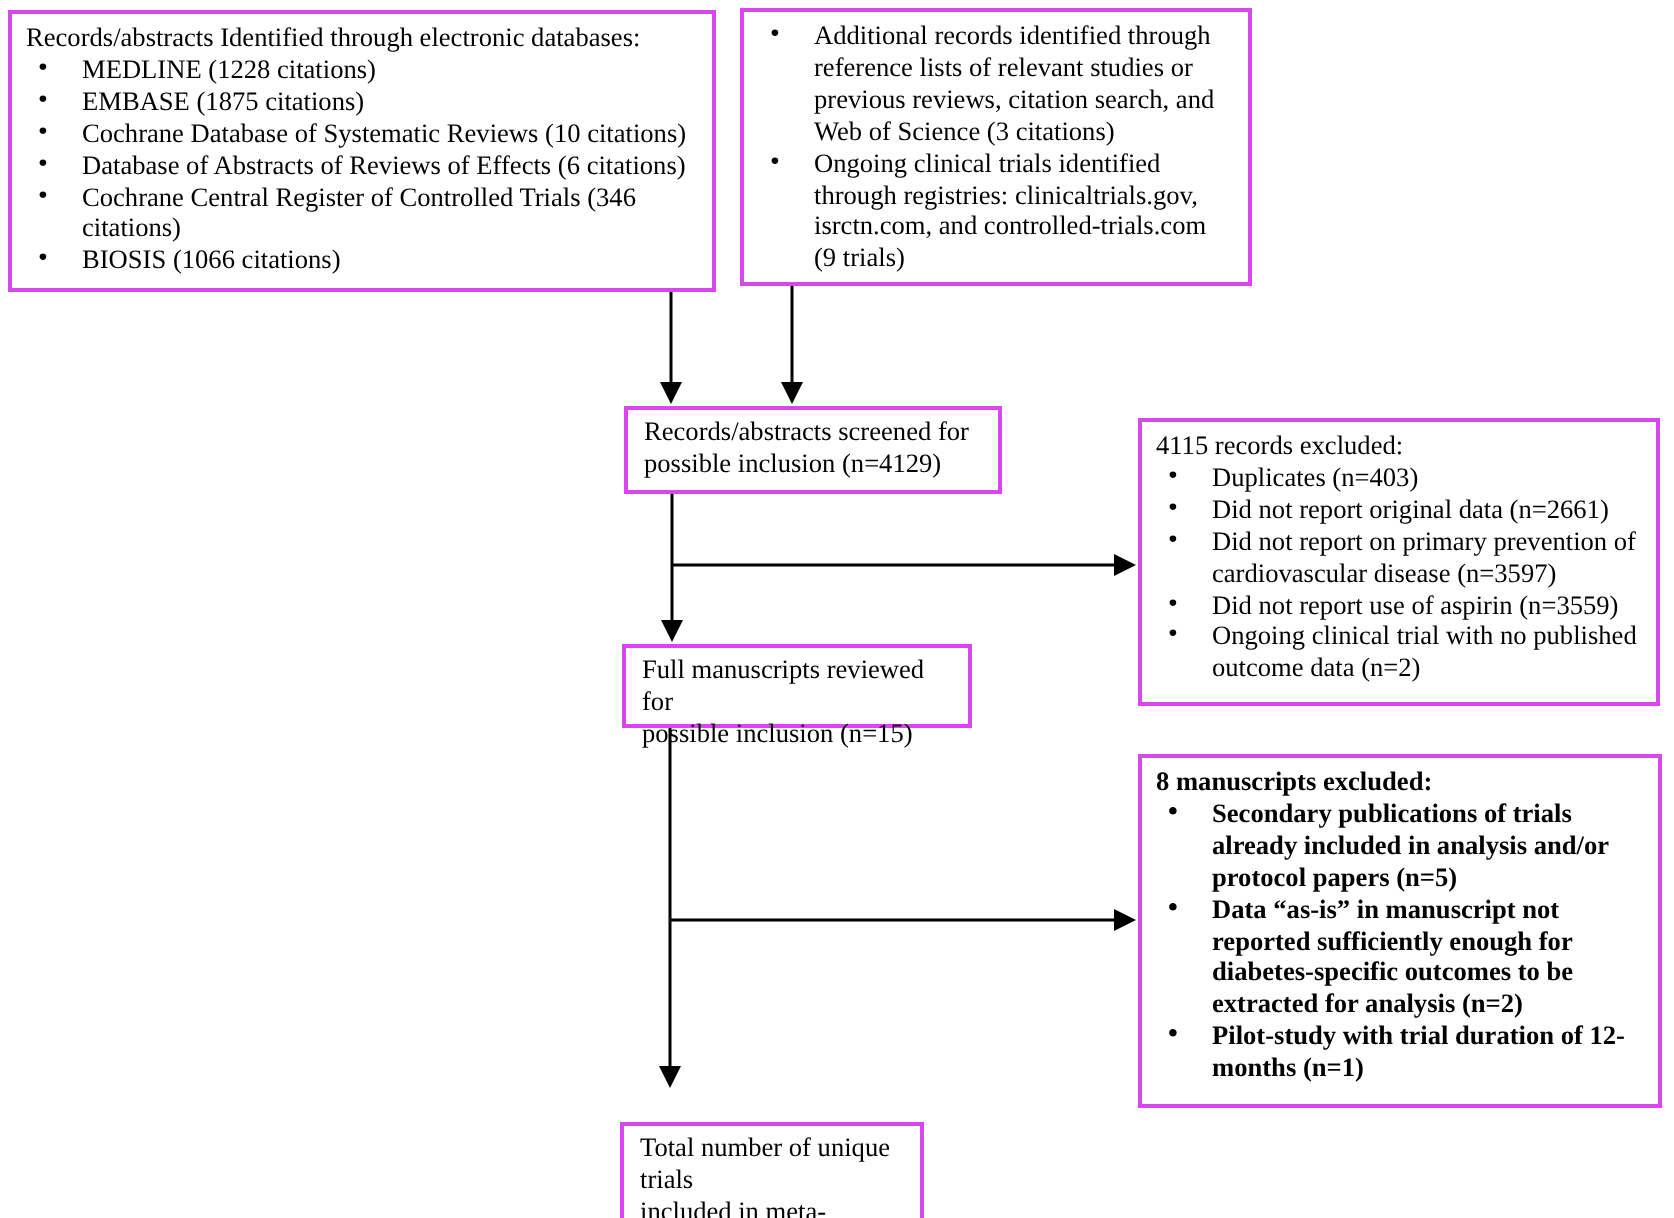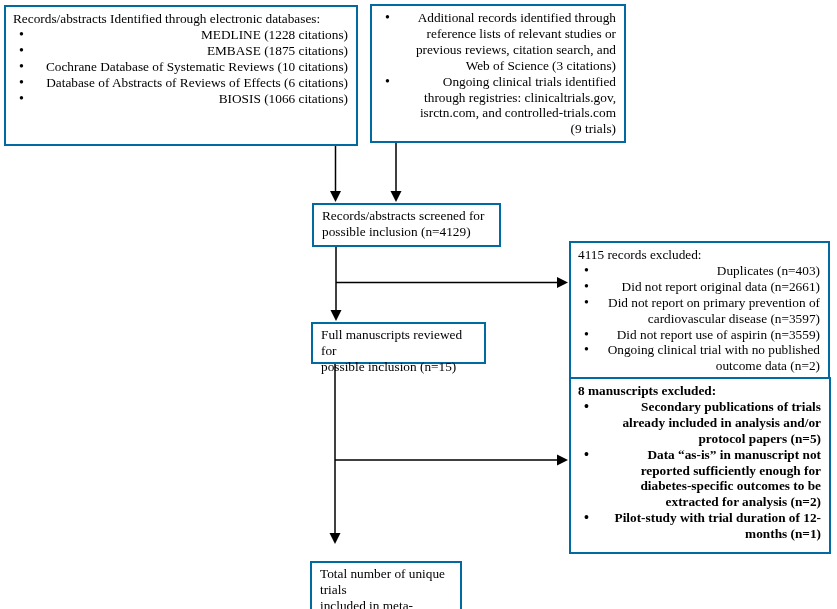--- a/index.html
+++ b/index.html
@@ -10,34 +10,34 @@
     height: 609px;
     background: #ffffff;
     font-family: "Liberation Serif", "DejaVu Serif", serif;
     font-size: 13.3px;
     line-height: 15.9px;
     color: #000000;
     overflow: hidden;
   }
   .box {
     position: absolute;
-    border: 2px solid #0369a1;
+    border: 2px solid #d946ef;
     background: #ffffff;
     padding: 4px 8px 3px 7px;
   }
   .box.small { padding: 3px 8px 3px 8px; }
   .prewrap { white-space: pre-line; }
-  ul.blist { list-style: none; text-align: right; }
+  ul.blist { list-style: none; }
   .blist li { position: relative; padding-left: 28px; }
   .blist li::before { content: "\2022"; position: absolute; left: 6px; font-size: 14px; }
   .hdr { display: block; }
   #box-databases   { left: 4px;   top: 5px;   width: 354px; height: 141px; }
   #box-additional  { left: 370px; top: 4px;   width: 256px; height: 139px; }
   #box-screened    { left: 312px; top: 203px; width: 189px; height: 44px; }
-  #box-excluded-records { left: 569px; top: 209px; width: 261px; height: 144px; margin-top: 32px; }
+  #box-excluded-records { left: 569px; top: 209px; width: 261px; height: 144px; }
   #box-reviewed    { left: 311px; top: 322px; width: 175px; height: 42px; }
   #box-excluded-manuscripts { left: 569px; top: 377px; width: 262px; height: 177px; font-weight: bold; }
   #box-total       { left: 310px; top: 525px; width: 152px; height: 59px; margin-top: 36px; }
   svg.arrows { position: absolute; left: 0; top: 0; width: 837px; height: 609px; pointer-events: none; }
   svg.arrows line { stroke: #000000; stroke-width: 1.5; }
   svg.arrows polygon { fill: #000000; }
 </style>
 </head>
 <body>
 
@@ -70,20 +70,21 @@
     </g>
   </svg>
 
   <div class="box" id="box-databases">
     <span class="hdr">Records/abstracts Identified through electronic databases:</span>
     <ul class="blist">
       <li>MEDLINE (1228 citations)</li>
       <li>EMBASE (1875 citations)</li>
       <li>Cochrane Database of Systematic Reviews (10 citations)</li>
       <li>Database of Abstracts of Reviews of Effects (6 citations)</li>
+      <li>Cochrane Central Register of Controlled Trials (346 citations)</li>
       <li>BIOSIS (1066 citations)</li>
     </ul>
   </div>
 
   <div class="box" id="box-additional">
     <ul class="blist">
       <li>Additional records identified through reference lists of relevant studies or previous reviews, citation search, and Web of Science (3 citations)</li>
       <li>Ongoing clinical trials identified through registries: clinicaltrials.gov, isrctn.com, and controlled-trials.com (9 trials)</li>
     </ul>
   </div>

